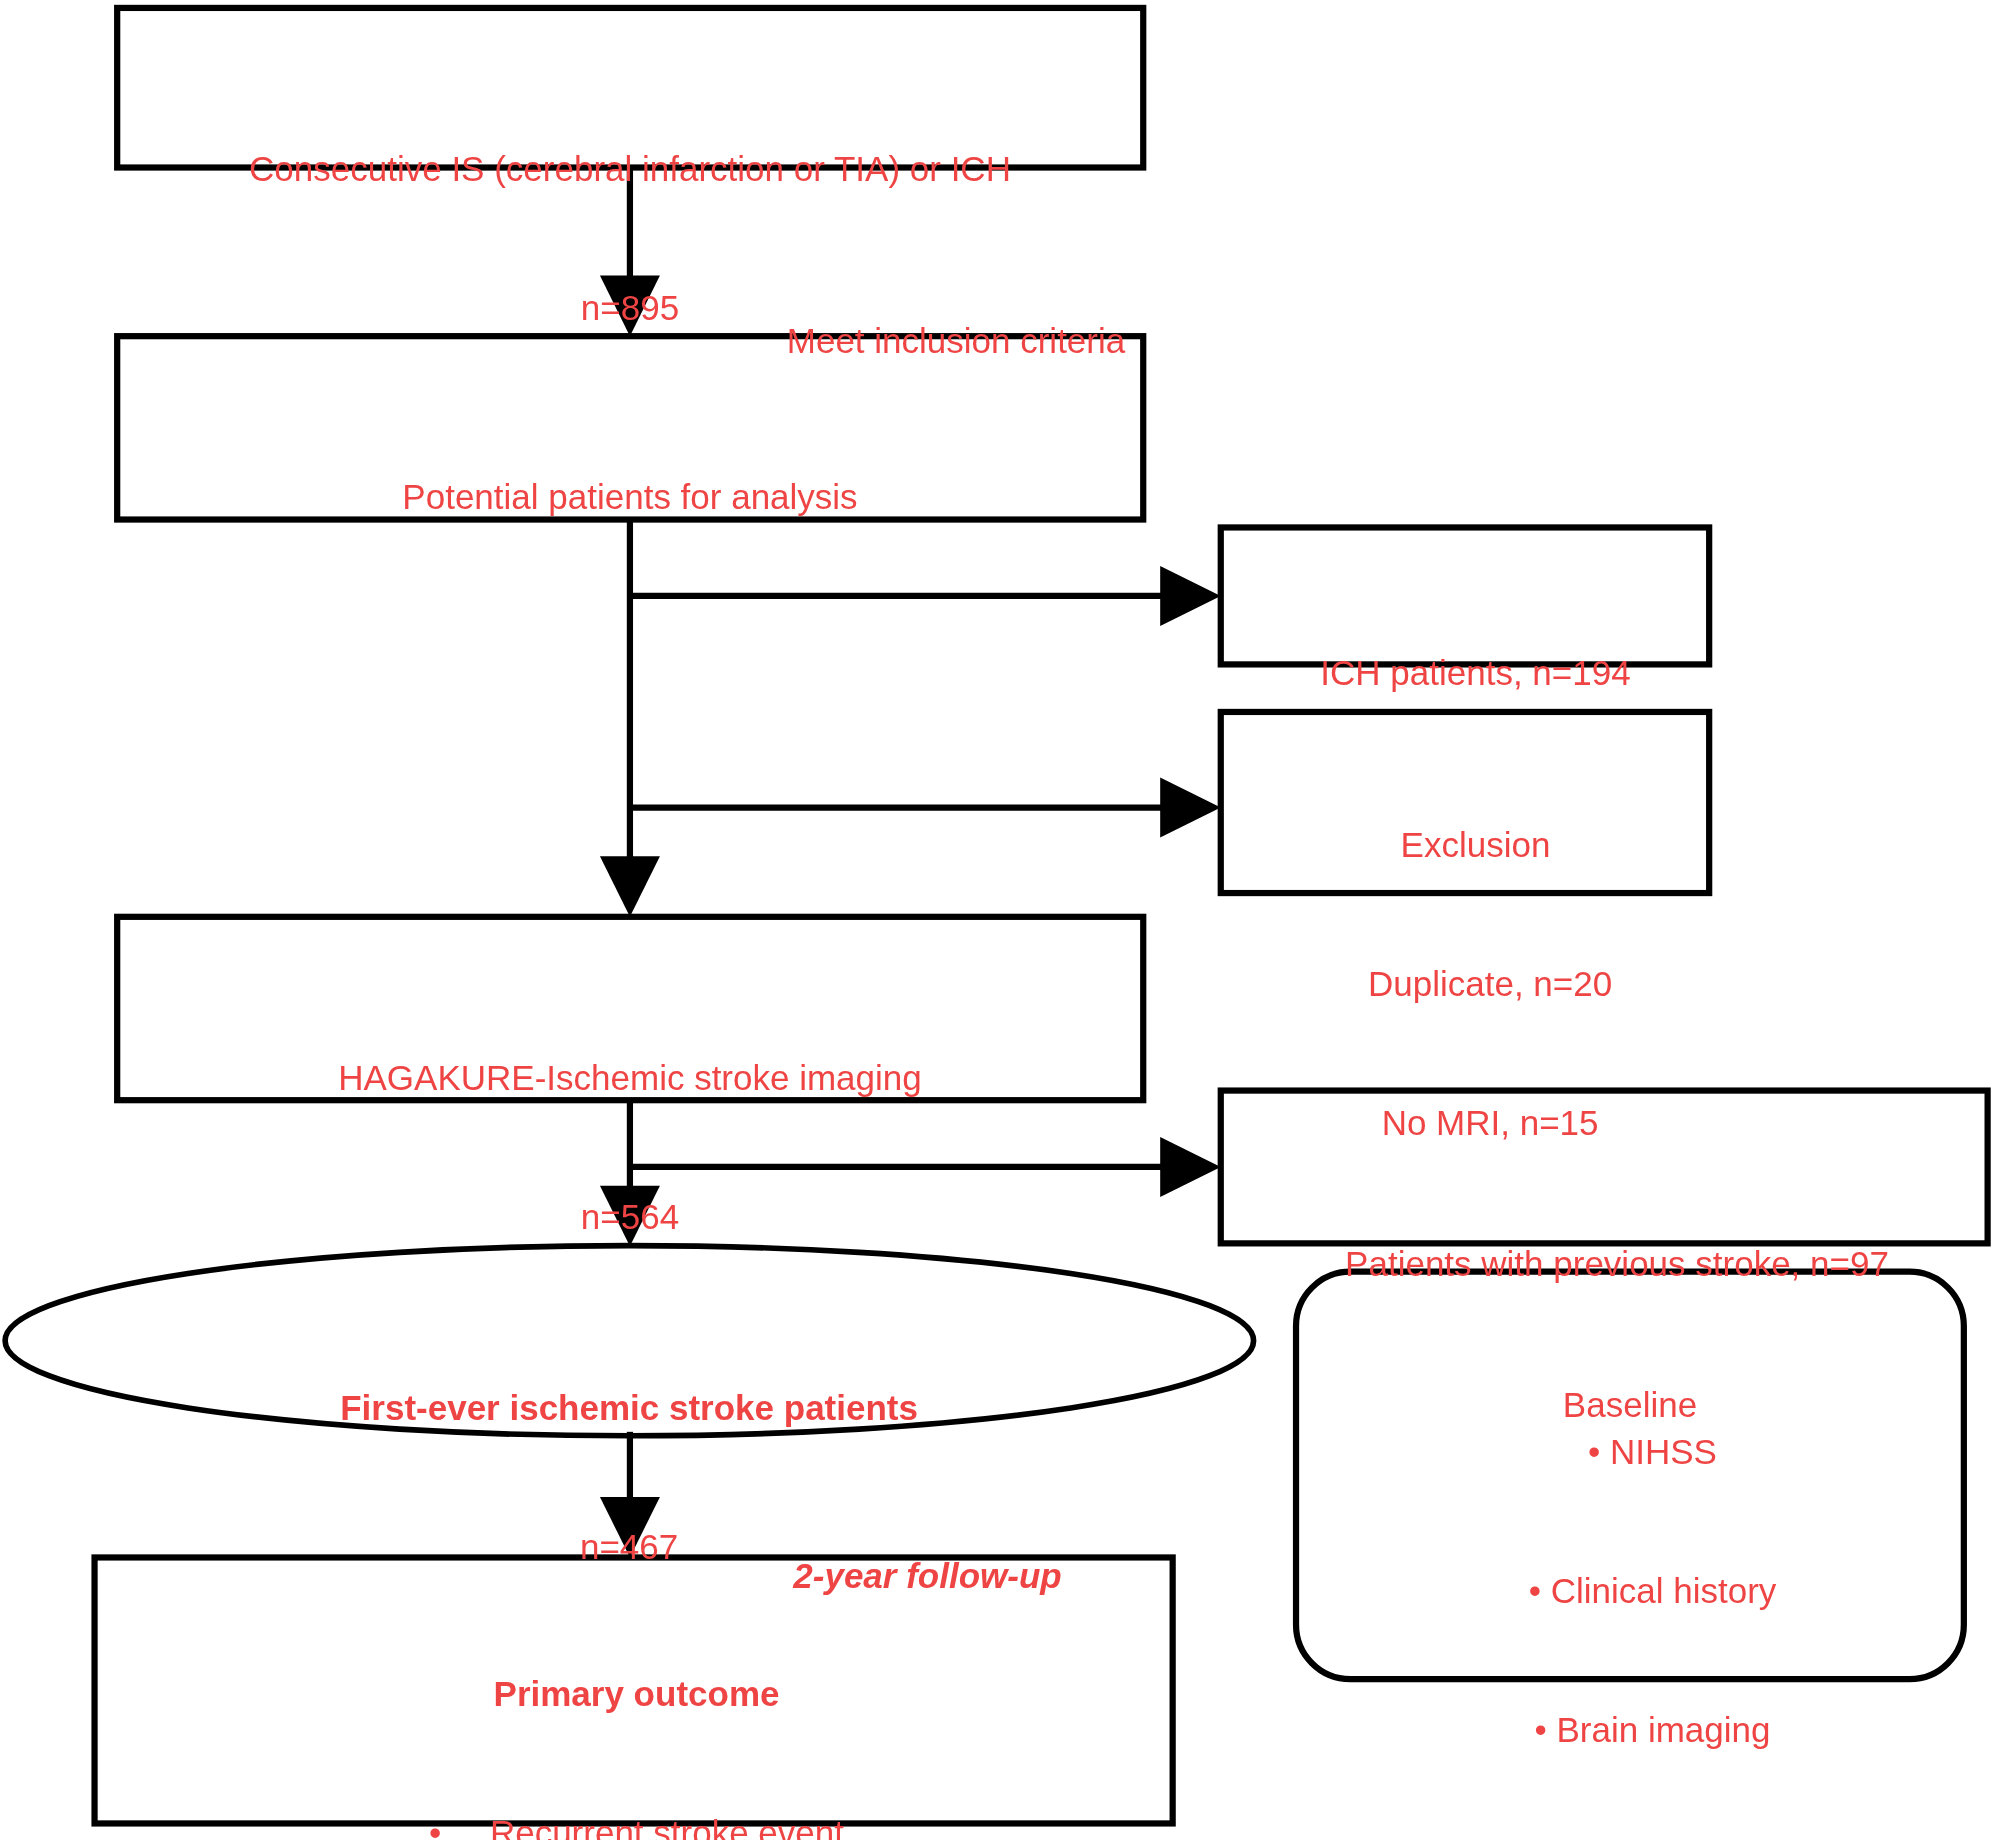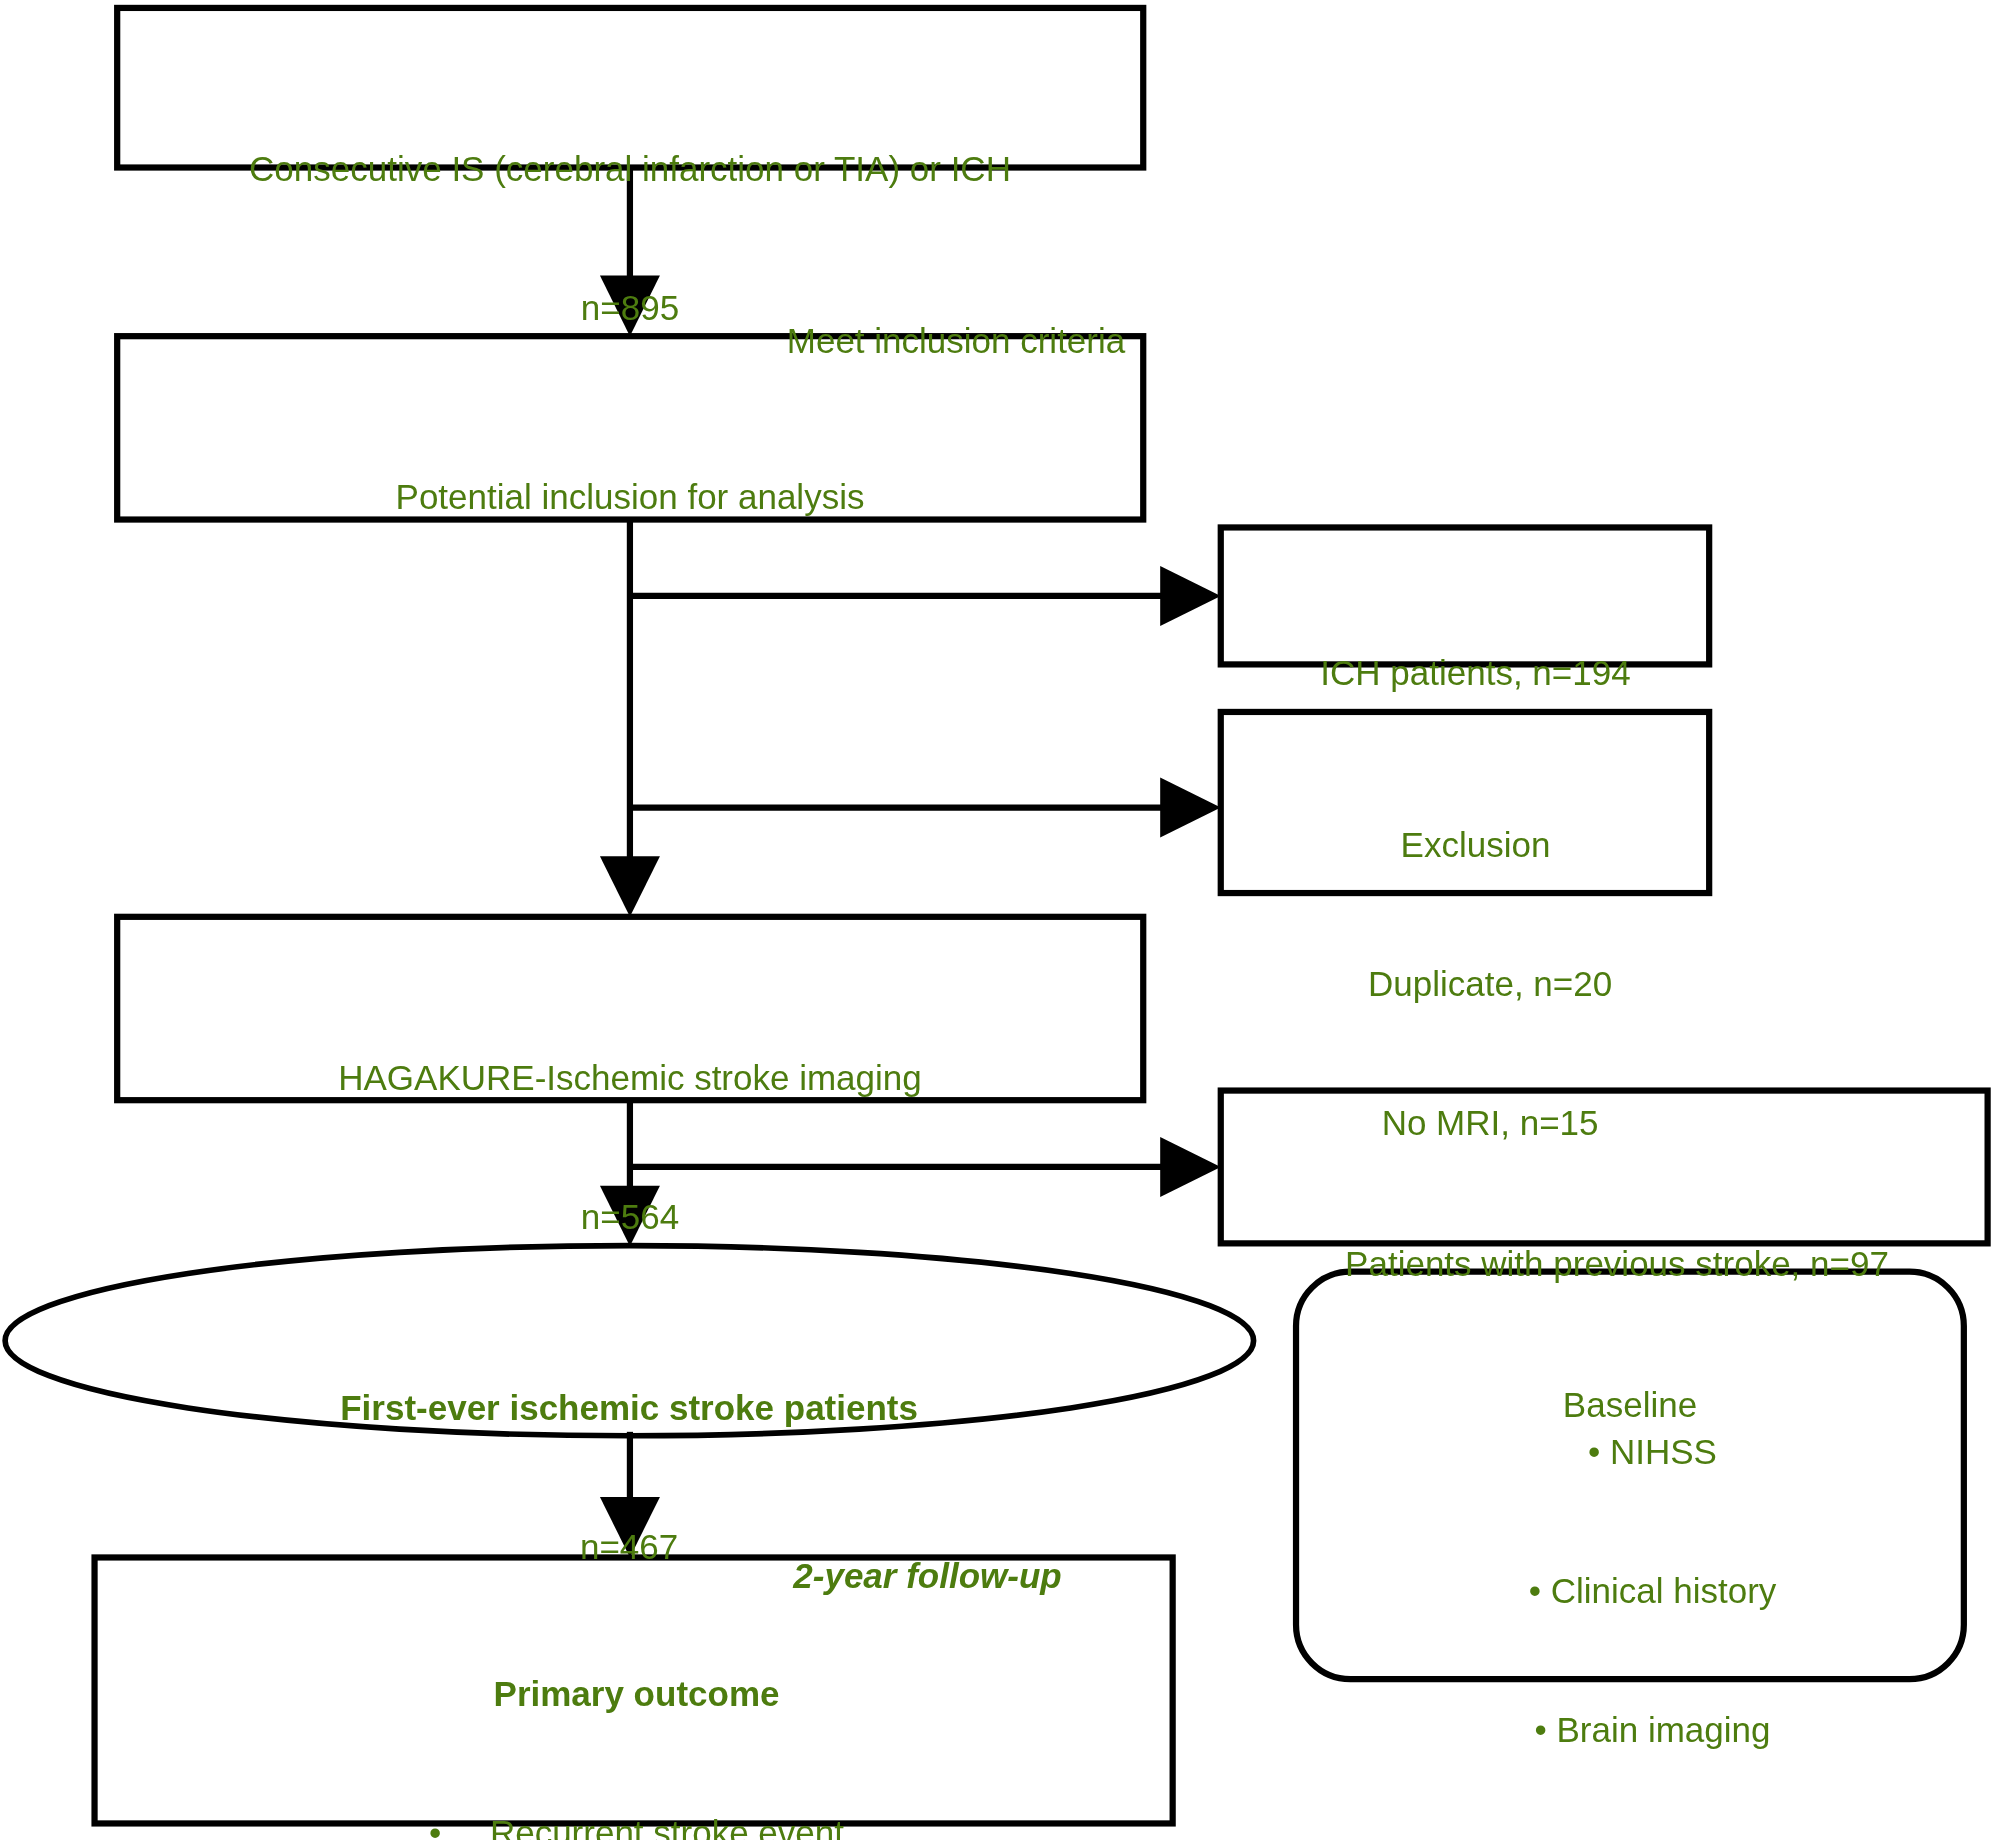--- a/index.html
+++ b/index.html
@@ -40,21 +40,21 @@
     stroke: #000000;
     stroke-width: 11;
     fill: none;
   }
   .arrowhead {
     fill: #000000;
   }
   
   .txt {
     position: absolute;
-    color: #4d7c0f;
+    color: #ef4444;
     line-height: 1.32;
     white-space: pre;
   }
   .t-center { text-align: center; }
   .t-left { text-align: center; }
   .s-main { font-size: 35px; }
   .s-bold { font-weight: bold; }
   .blk { display: block; }
 </style>
 </head>
@@ -107,21 +107,21 @@
   <div class="txt t-center s-main" style="left:117px; top:54px; width:1026px;">
     <span class="blk">Consecutive IS (cerebral infarction or TIA) or ICH</span>
     <span class="blk">n=895</span>
   </div>
 
   <div class="txt t-left s-main" style="left:673px; top:226px; width:566px;">
     <span class="blk">Meet inclusion criteria</span>
   </div>
 
   <div class="txt t-center s-main" style="left:117px; top:382px; width:1026px;">
-    <span class="blk">Potential inclusion for analysis</span>
+    <span class="blk">Potential patients for analysis</span>
   </div>
 
   <div class="txt t-left s-main" style="left:1249px; top:558px; width:453px;">
     <span class="blk">ICH patients, n=194</span>
   </div>
 
   <div class="txt t-left s-main" style="left:1249px; top:730px; width:453px;">
     <span class="blk">Exclusion</span>
     <span class="blk">   Duplicate, n=20</span>
     <span class="blk">   No MRI, n=15</span>

